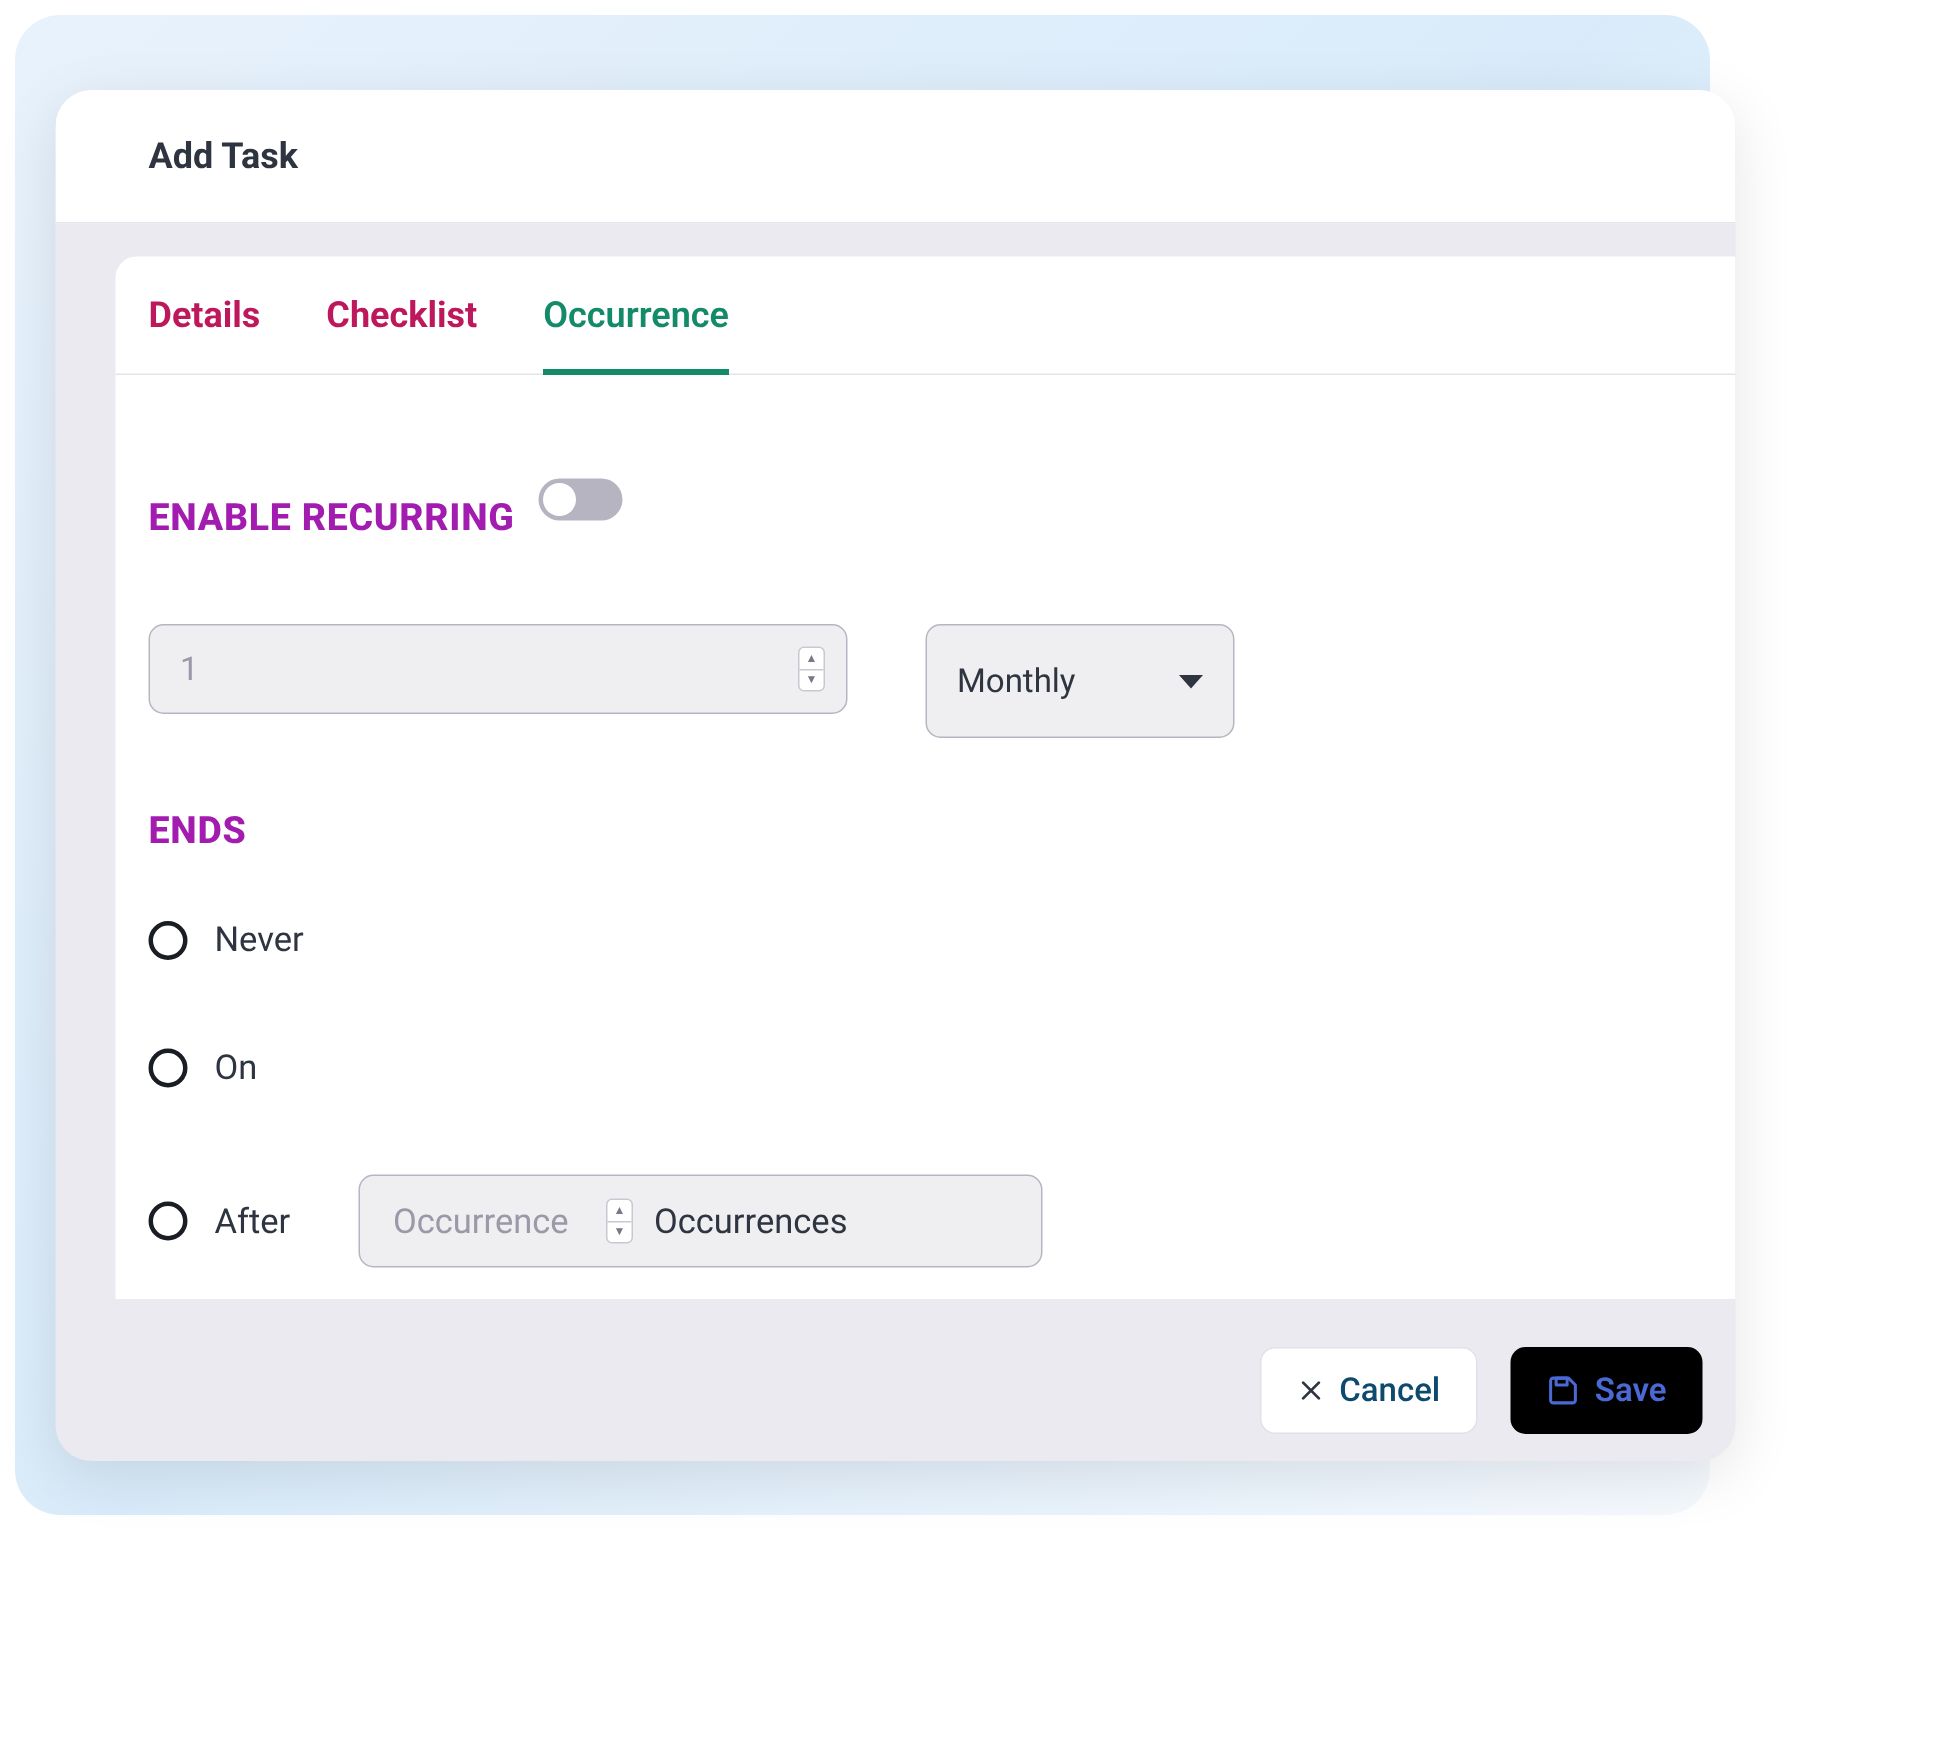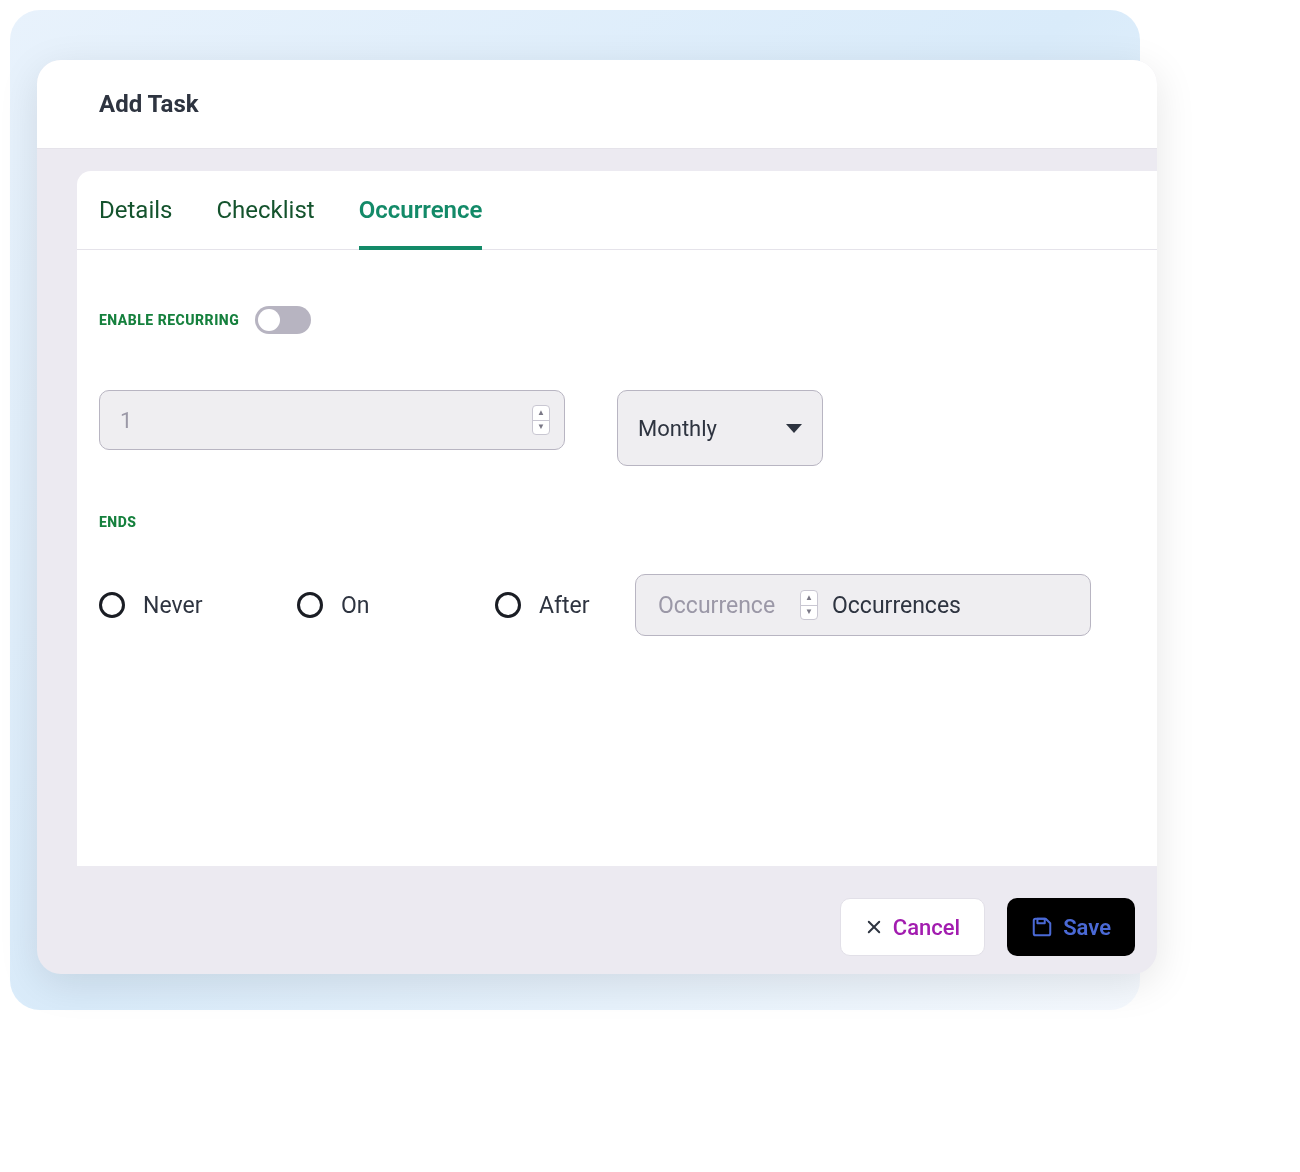--- a/index.html
+++ b/index.html
@@ -50,45 +50,46 @@
     min-height: 695px;
   }
   .tabs {
     display: flex;
     gap: 44px;
     padding: 25px 22px 0 22px;
     border-bottom: 1px solid #e5e3ea;
   }
   .tab {
     font-size: 24px;
-    font-weight: 400;
-    color: #14532d;
+    font-weight: 700;
+    color: #be185d;
     padding-bottom: 22px;
     cursor: pointer;
     border-bottom: 4px solid transparent;
     margin-bottom: -1px;
   }
   .tab.active {
     color: #138a68;
     border-bottom-color: #138a68;
     font-weight: 600;
   }
   .form-content {
     padding: 56px 22px 20px 22px;
   }
   .row-toggle {
     display: flex;
     align-items: center;
     gap: 16px;
   }
   .section-label {
-    font-size: 14px;
+    font-size: 25px;
     font-weight: 800;
-    color: #15803d;
+    color: #a21caf;
     letter-spacing: 0.5px;
+    margin-top: 25px;
   }
   .toggle {
     width: 56px;
     height: 28px;
     background: #b7b4c1;
     border-radius: 999px;
     position: relative;
     cursor: pointer;
   }
   .toggle-knob {
@@ -153,21 +154,21 @@
     color: #2e3440;
     cursor: pointer;
   }
   .caret-down {
     width: 0; height: 0;
     border-left: 8px solid transparent;
     border-right: 8px solid transparent;
     border-top: 9px solid #2e3440;
   }
   .ends-section { margin-top: 48px; }
-  .ends-options { margin-top: 44px; display: flex; gap: 58px; }
+  .ends-options { margin-top: 44px; display: flex; flex-direction: column; gap: 58px; }
   .ends-row {
     display: flex;
     align-items: center;
   }
   .radio {
     width: 26px;
     height: 26px;
     border: 3px solid #1a1d24;
     border-radius: 50%;
     cursor: pointer;
@@ -234,21 +235,21 @@
     align-items: center;
     gap: 10px;
     padding: 0 24px;
     font-size: 22px;
     cursor: pointer;
     font-weight: 500;
   }
   .btn-cancel {
     background: #fff;
     border: 1px solid #e2e0e8;
-    color: #a21caf;
+    color: #0c4a6e;
   }
   .btn-save {
     background: #000000;
     border: none;
     color: #4a69d5;
     font-weight: 600;
   }
   .x-icon { width: 18px; height: 18px; }
   .save-icon { width: 22px; height: 22px; }
 </style>

